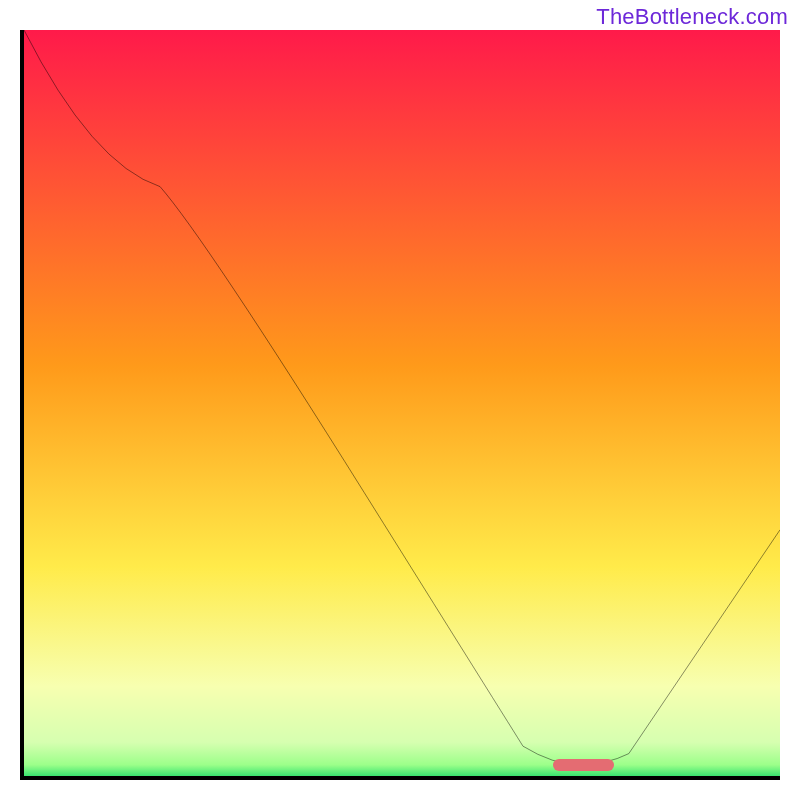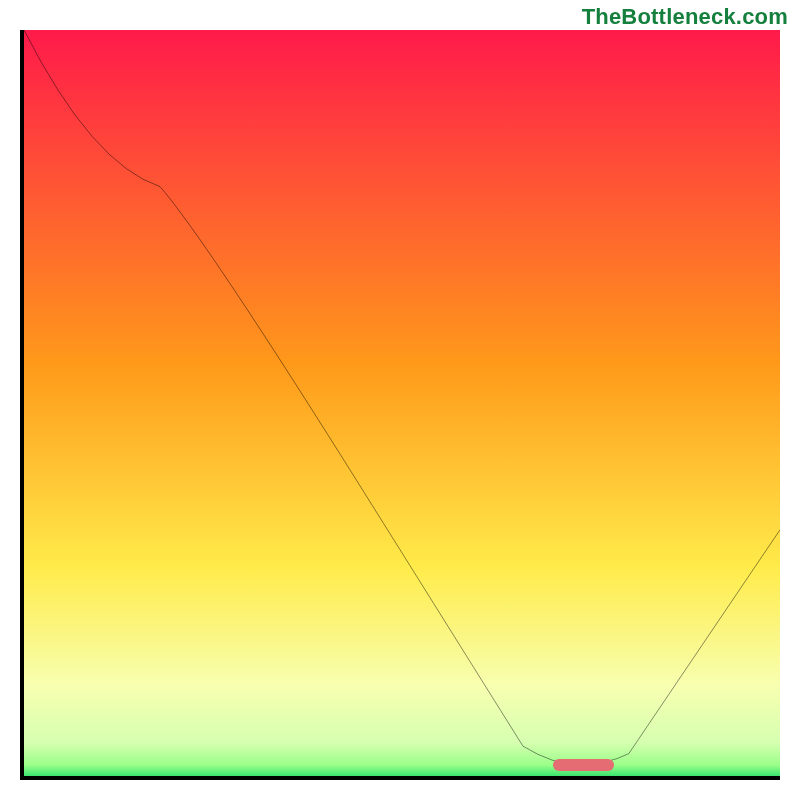--- a/index.html
+++ b/index.html
@@ -14,22 +14,22 @@
   .container {
     position: relative;
     width: 800px;
     height: 800px;
   }
   .watermark {
     position: absolute;
     top: 4px;
     right: 12px;
     font-size: 22px;
-    font-weight: 700;
-    color: #15803d;
+    font-weight: 400;
+    color: #6d28d9;
     letter-spacing: 0.2px;
   }
   .plot-area {
     position: absolute;
     left: 20px;
     top: 30px;
     width: 760px;
     height: 750px;
     border-left: 4px solid #000;
     border-bottom: 4px solid #000;

